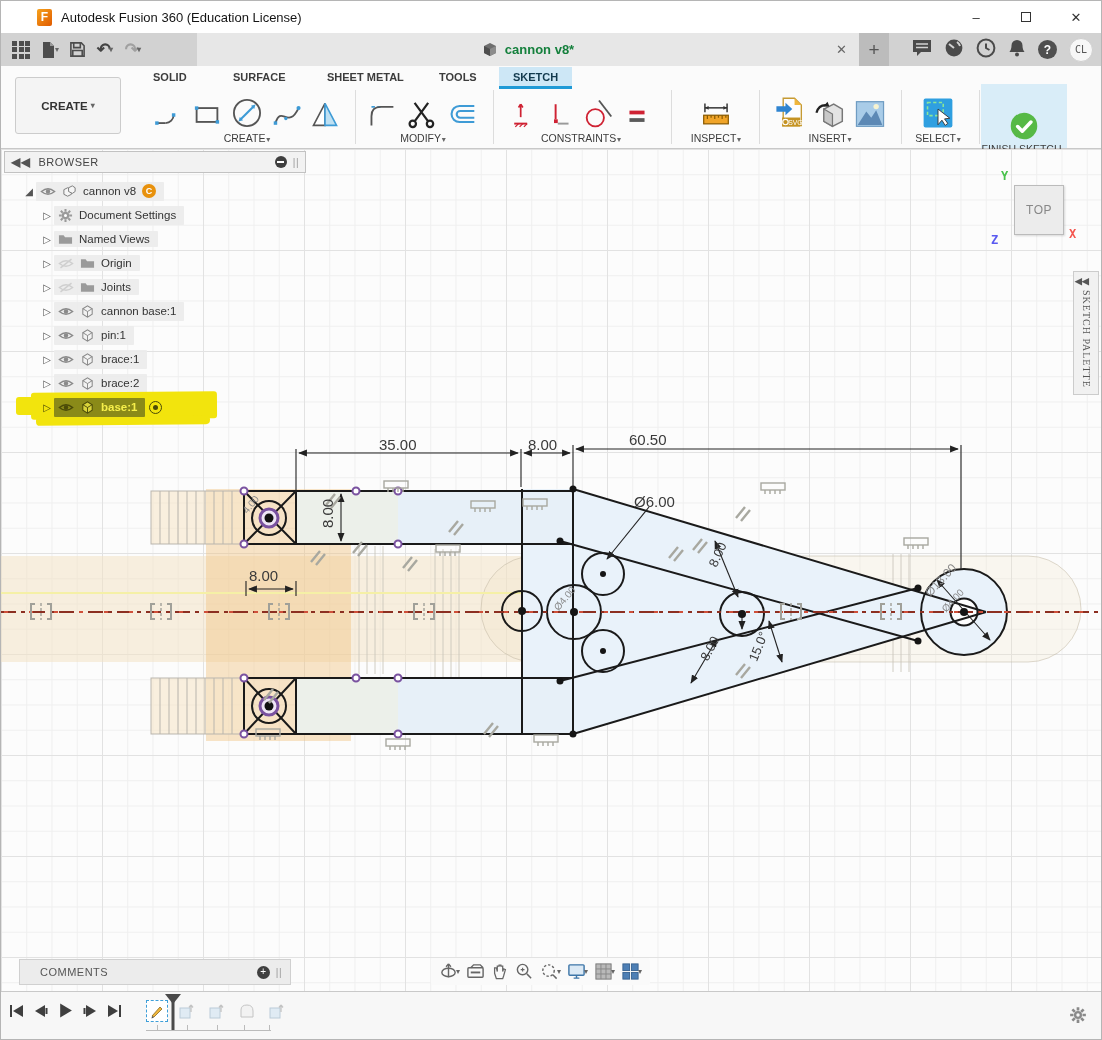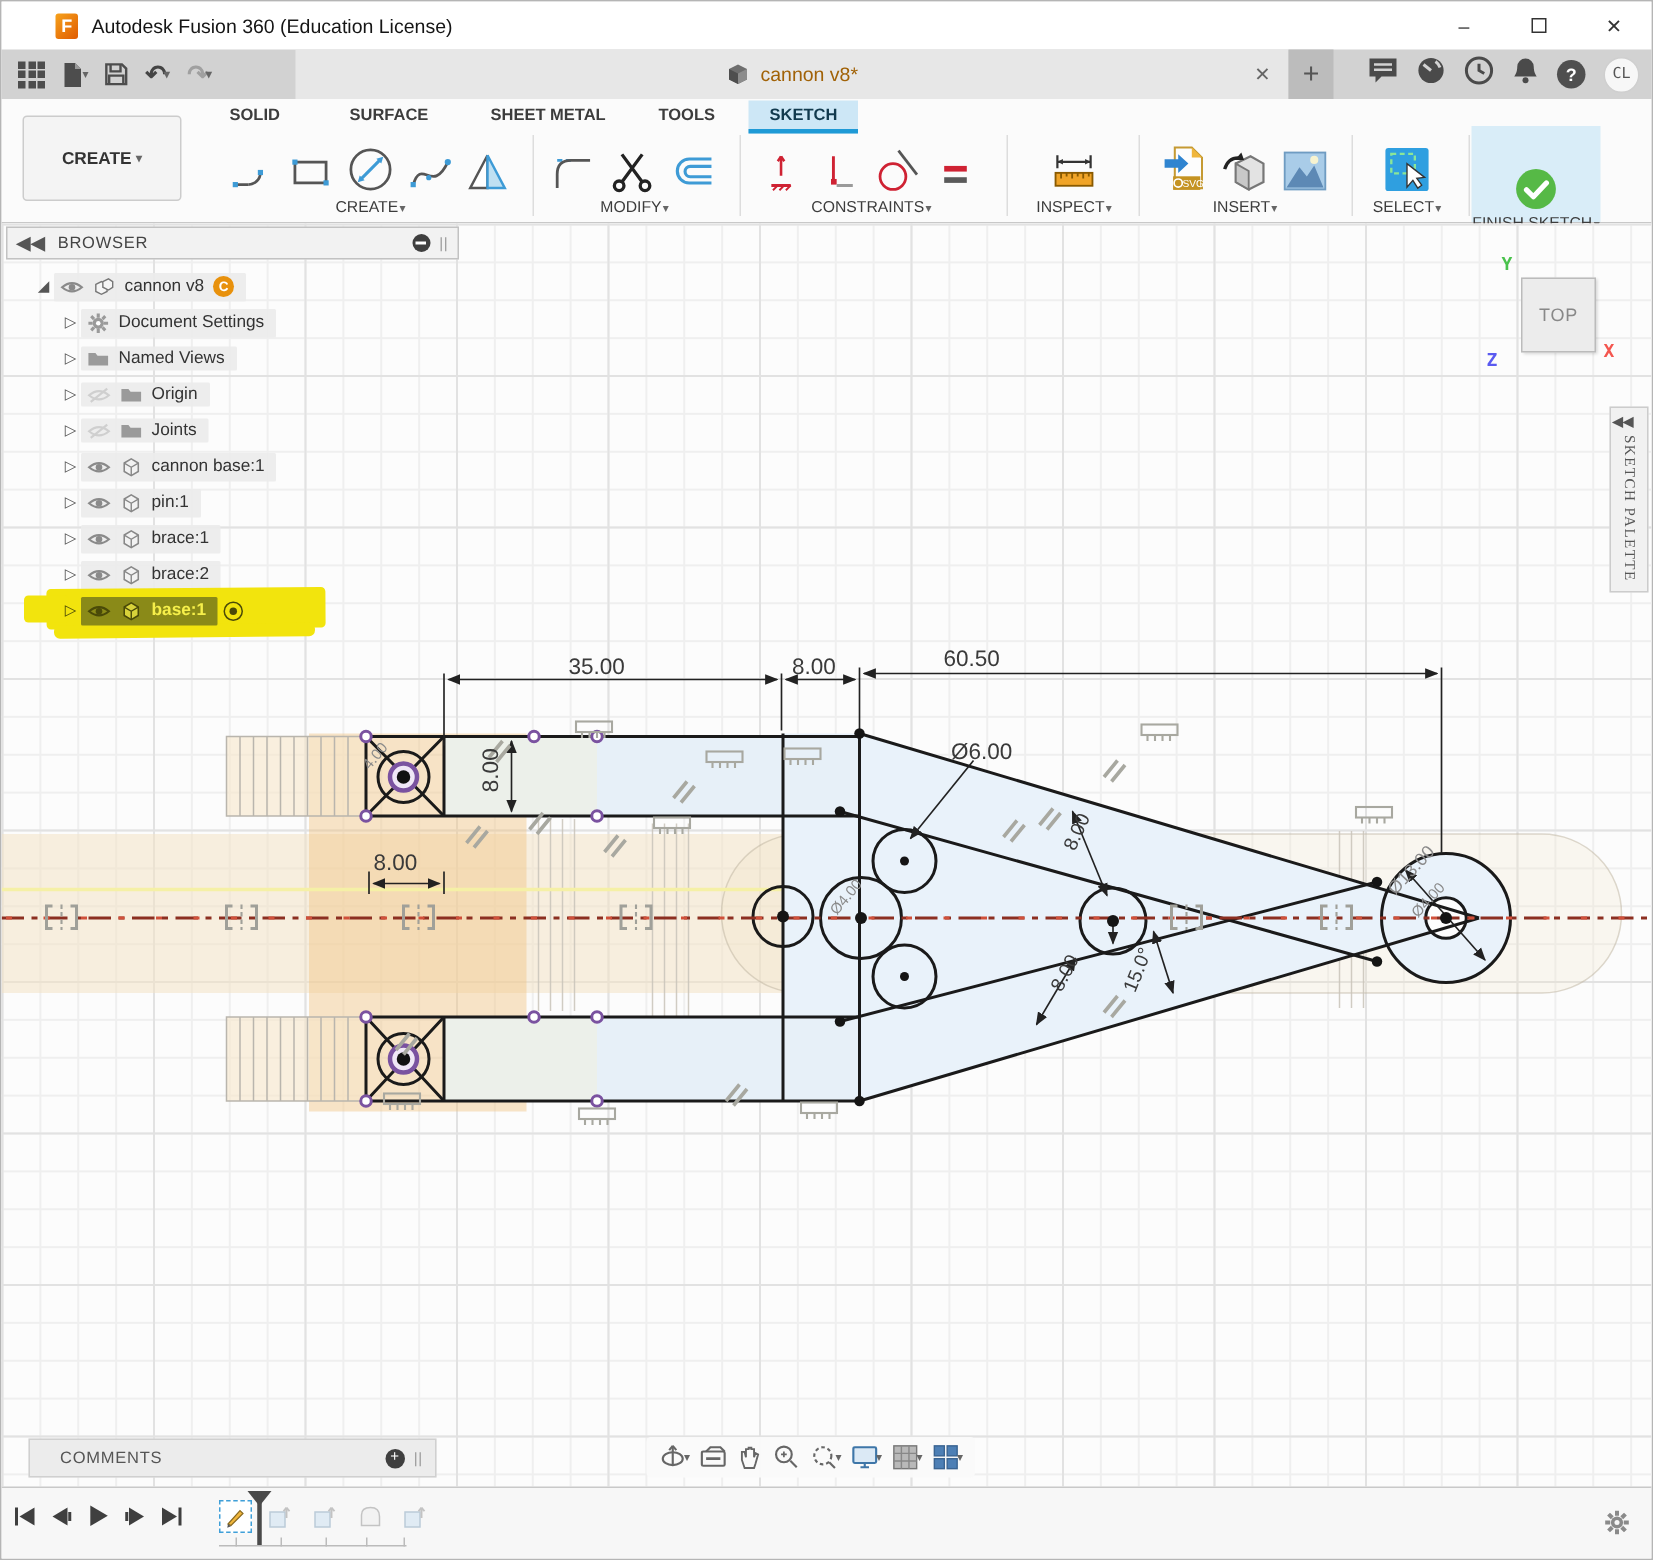--- a/index.html
+++ b/index.html
@@ -13,21 +13,21 @@
   .win-btn{width:50px;height:100%;display:flex;align-items:center;justify-content:center;color:#333;font-size:13px;}
   .win-max{width:10px;height:10px;border:1.5px solid #333;}
   
   .toolbar{position:absolute;left:0;top:32px;width:100%;height:33px;background:#d2d2d2;display:flex;align-items:center;}
   .qat{display:flex;align-items:center;gap:4px;padding-left:8px;color:#4a4a4a;}
   .qat .ic{display:flex;align-items:center;justify-content:center;width:24px;height:24px;}
   .caret{font-size:8px;color:#666;margin-left:-2px;}
   .grid-menu{display:grid;grid-template-columns:repeat(3,5px);grid-gap:1.5px;}
   .grid-menu i{width:5px;height:5px;background:#4d4d4d;}
   .doc-tab-strip{position:absolute;left:196px;top:0;width:662px;height:33px;background:#e7e7e7;display:flex;align-items:center;justify-content:center;}
-  .doc-tab-label{display:flex;align-items:center;gap:7px;font-size:13px;color:#a16207;}
+  .doc-tab-label{display:flex;align-items:center;gap:7px;font-size:13px;color:#15803d;font-weight:bold;}
   .tab-close{position:absolute;right:12px;color:#666;font-size:13px;}
   .new-tab{position:absolute;left:858px;top:0;width:30px;height:33px;background:#bcbcbc;color:#555;font-size:19px;display:flex;align-items:center;justify-content:center;}
   .top-icons{position:absolute;right:8px;top:32px;height:33px;display:flex;align-items:center;gap:12px;color:#454545;}
   .help-circle{width:19px;height:19px;border-radius:50%;background:#4f4f4f;color:#fff;font-size:12px;font-weight:bold;display:flex;align-items:center;justify-content:center;}
   .avatar{width:24px;height:24px;border-radius:50%;background:#f7f7f7;border:1px solid #cfcfcf;color:#555;font-size:10px;display:flex;align-items:center;justify-content:center;font-family:"DejaVu Sans Mono",monospace;}
   
   .ribbon{position:absolute;left:0;top:65px;width:100%;height:83px;background:#fbfbfb;border-bottom:1px solid #c8c8c8;}
   .design-btn{position:absolute;left:14px;top:11px;width:106px;height:57px;border:1px solid #ccc;border-radius:3px;background:#f4f4f4;display:flex;align-items:center;justify-content:center;font-size:11.5px;font-weight:bold;color:#333;gap:5px;}
   .rtab{position:absolute;top:1px;height:19px;display:flex;align-items:center;font-size:11px;font-weight:bold;color:#3c3c3c;padding:0 4px;}
   .rtab.active{background:#cde7f6;color:#123a4e;border-bottom:3px solid #1f9ad6;padding:0 14px;height:22px;}

